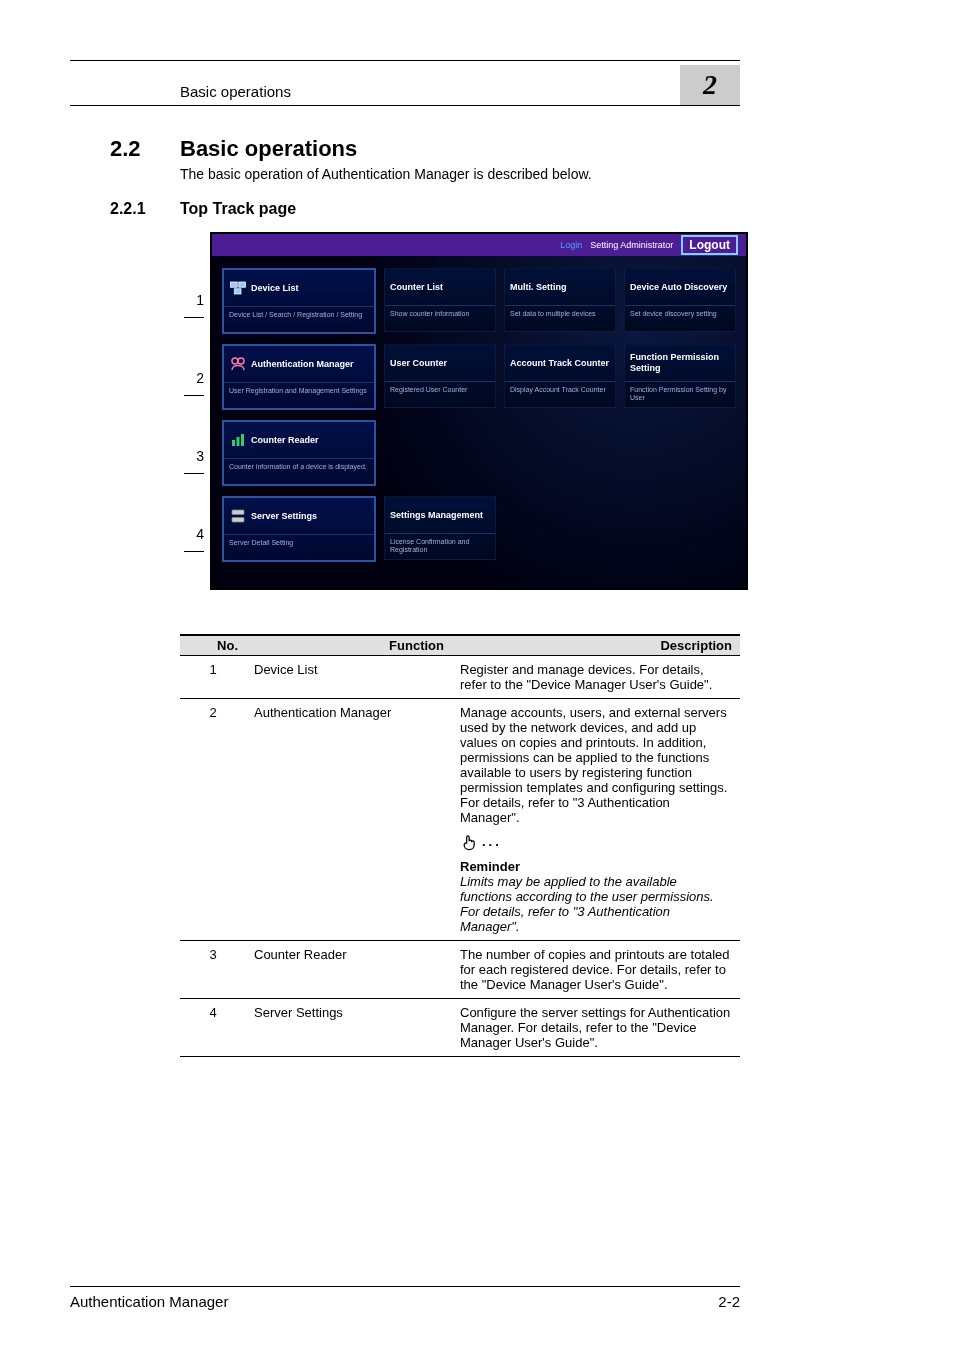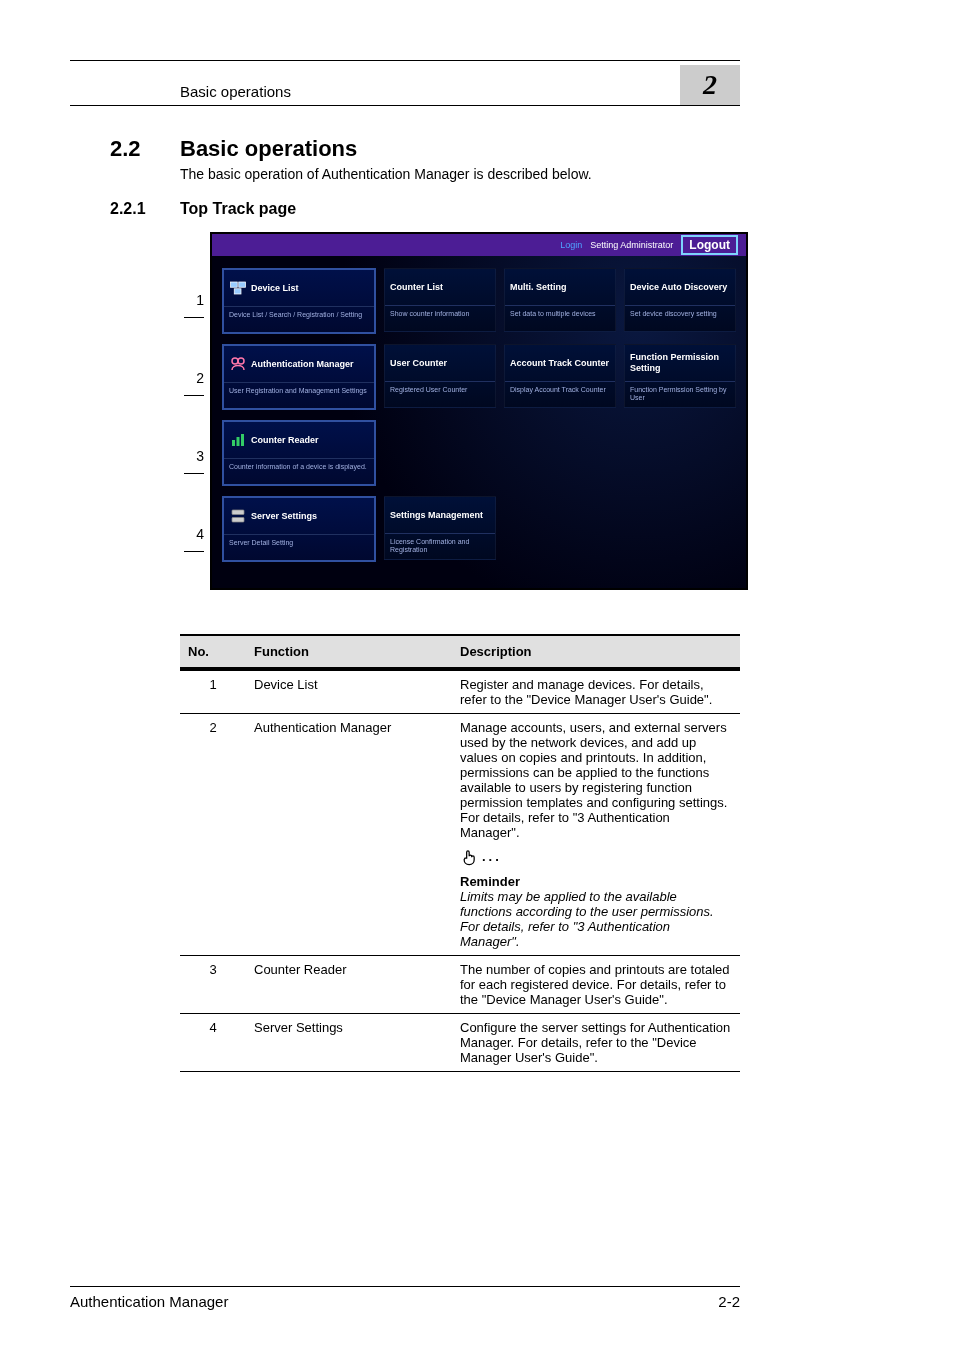--- a/index.html
+++ b/index.html
@@ -29,21 +29,21 @@
   .module-row{display:flex;gap:8px;margin-bottom:10px;}
   .tile{color:#fff;font-size:8px;line-height:1.2;border:1px solid rgba(255,255,255,0.05);}
   .tile.big{width:150px;height:62px;background:linear-gradient(#00104a,#000830);border:2px solid #3050a0;display:flex;flex-direction:column;}
   .tile.small{width:110px;height:62px;background:linear-gradient(#001038,#000820);display:flex;flex-direction:column;}
   .tile-top{flex:0 0 28px;padding:4px 5px;font-weight:bold;font-size:9px;display:flex;align-items:center;gap:4px;}
   .tile.big .tile-top{border-bottom:1px solid #203060;}
   .tile.small .tile-top{border-bottom:1px solid #203060;}
   .tile-bot{flex:1;padding:4px 5px;color:#a0b0e0;font-size:7px;}
   .ico{width:18px;height:18px;display:inline-block;}
   table.funcs{width:100%;border-collapse:collapse;margin-top:30px;font-size:13px;}
-  table.funcs th{background:#e0e0e0;text-align:left;font-size:13px;font-weight:bold;padding:8px 8px;border-top:2px solid #000;border-bottom:4px solid #000000;}
+  table.funcs th{background:#e0e0e0;text-align:right;font-size:13px;font-weight:bold;padding:2px 8px;border-top:2px solid #000;border-bottom:1px solid #000000;}
   table.funcs td{padding:6px 8px;border-bottom:1px solid #000;vertical-align:top;}
   table.funcs td.no{text-align:center;width:50px;}
   table.funcs td.fn{width:190px;}
   .reminder-ico{width:20px;height:20px;display:inline-block;vertical-align:middle;}
   .reminder-title{font-weight:bold;margin-top:6px;}
   .reminder-body{font-style:italic;}
   footer{position:absolute;left:70px;right:70px;bottom:40px;}
   footer hr{border:none;border-top:1px solid #000;margin:0 0 6px 0;}
   .footrow{display:flex;justify-content:space-between;font-size:15px;}
 </style>

